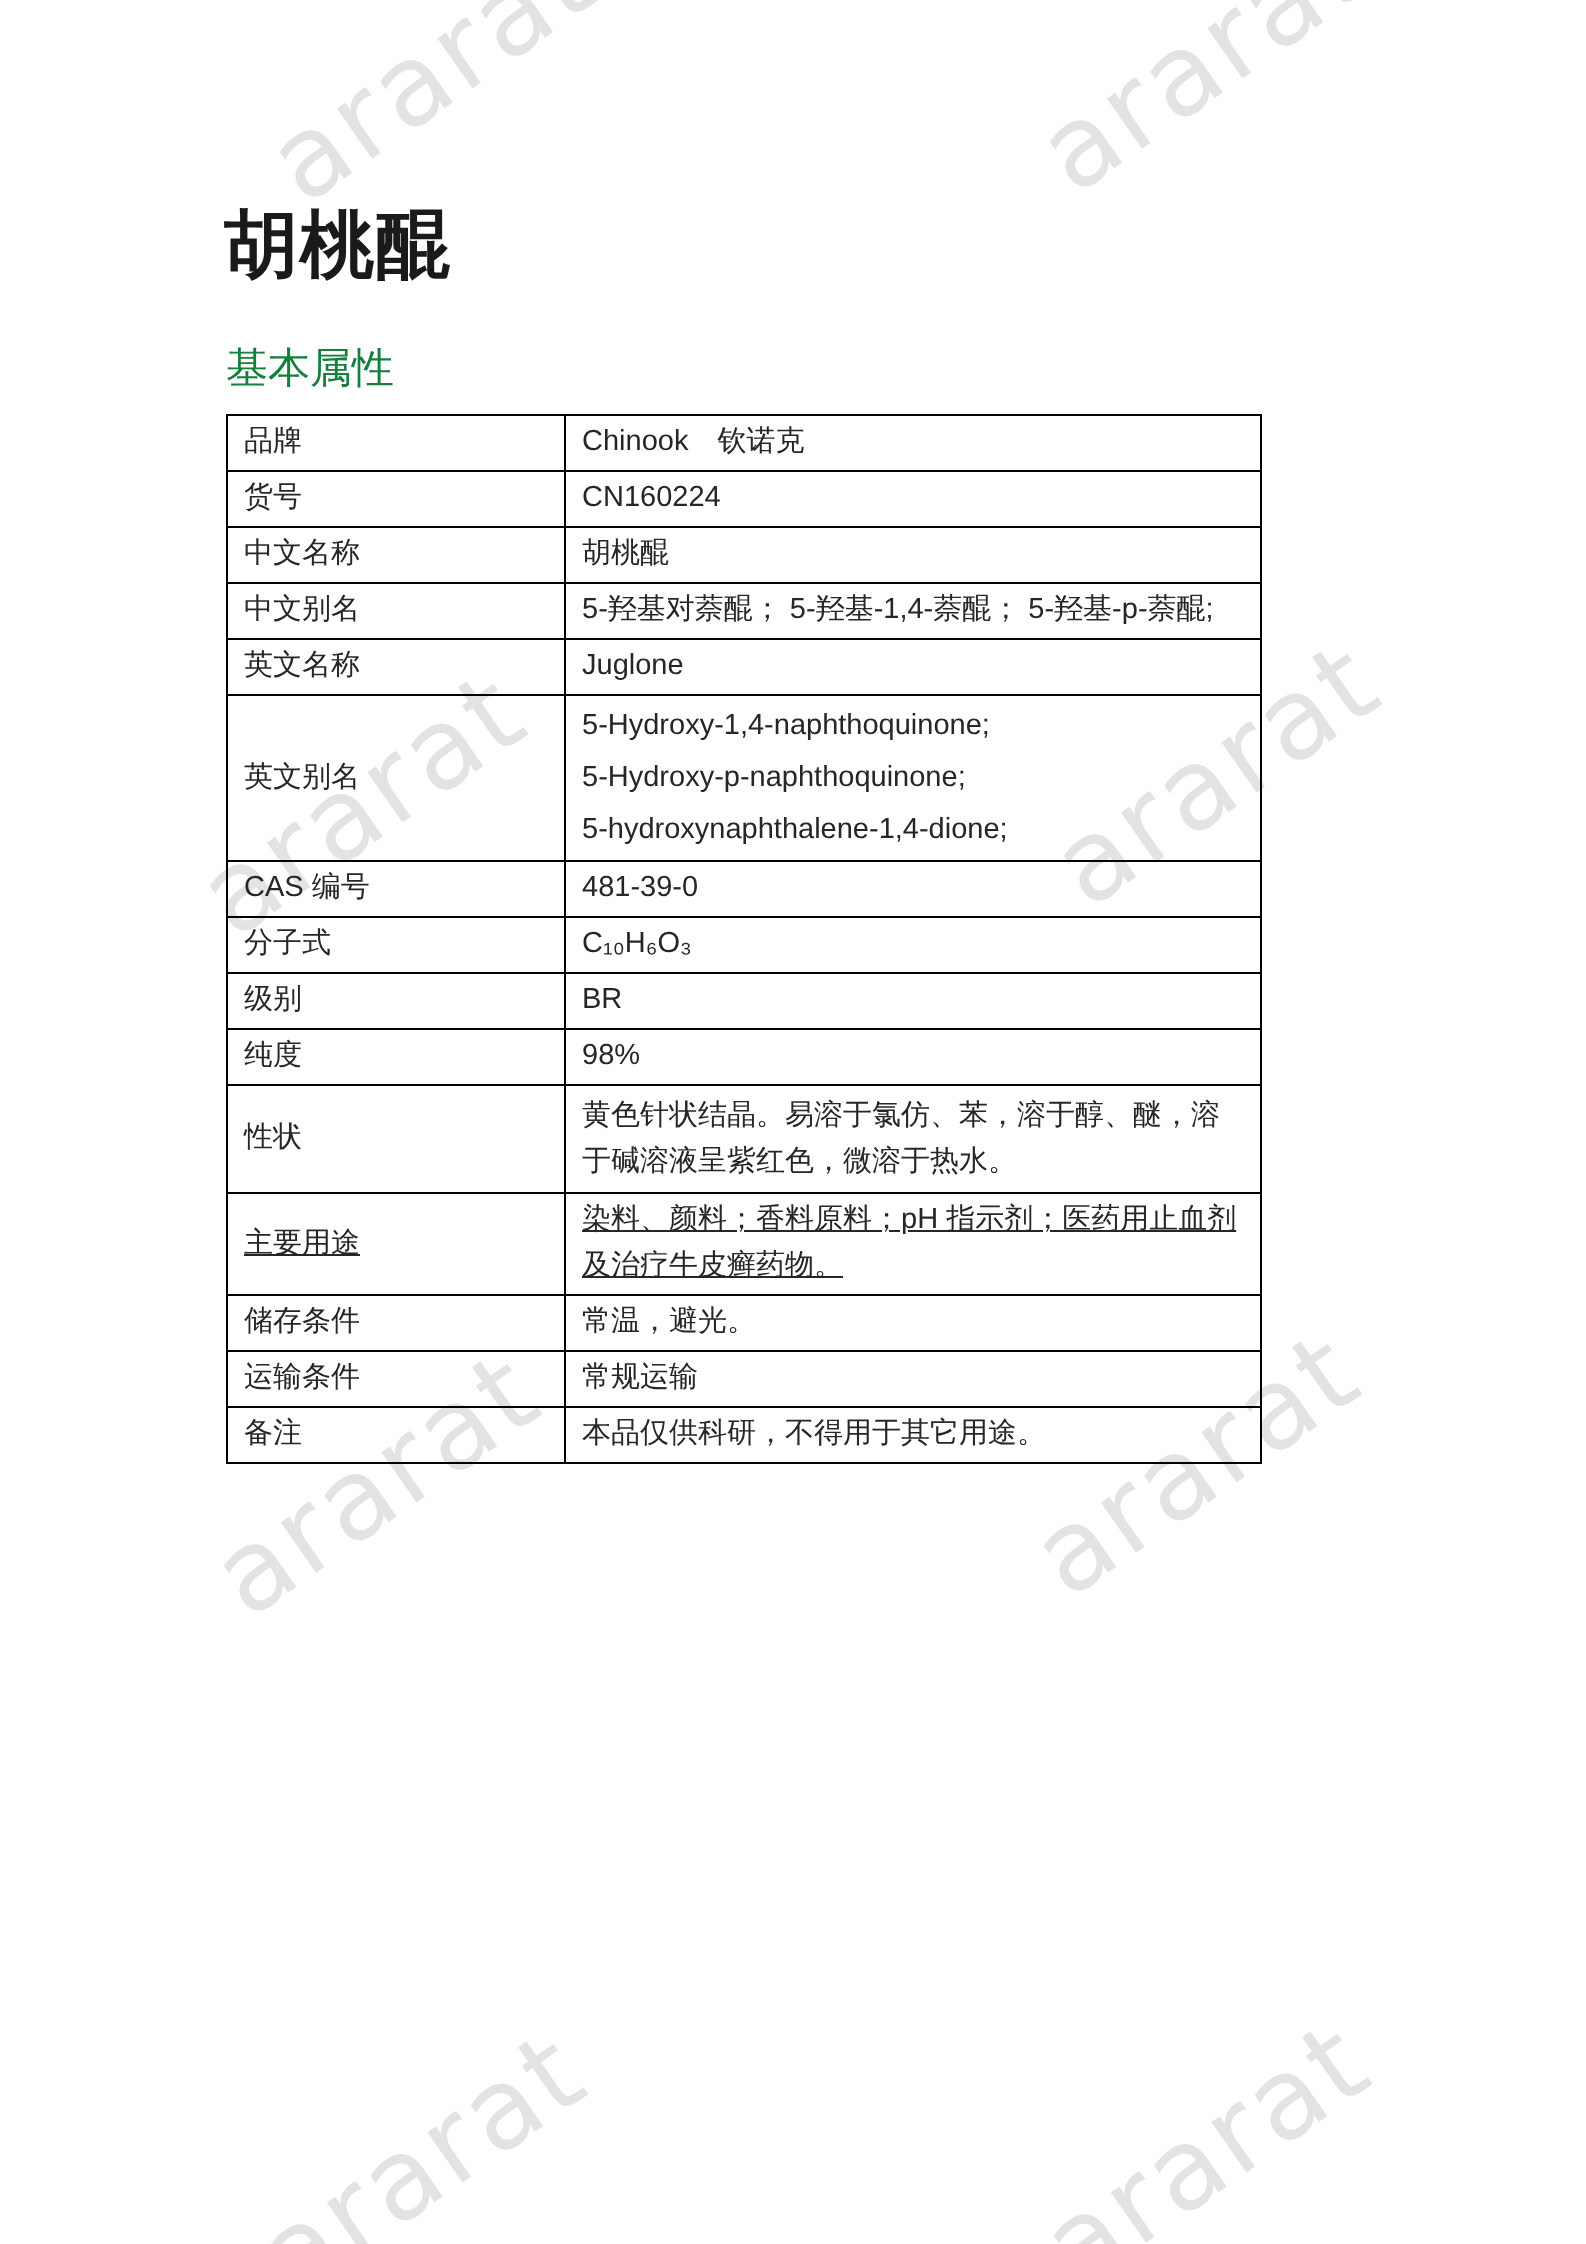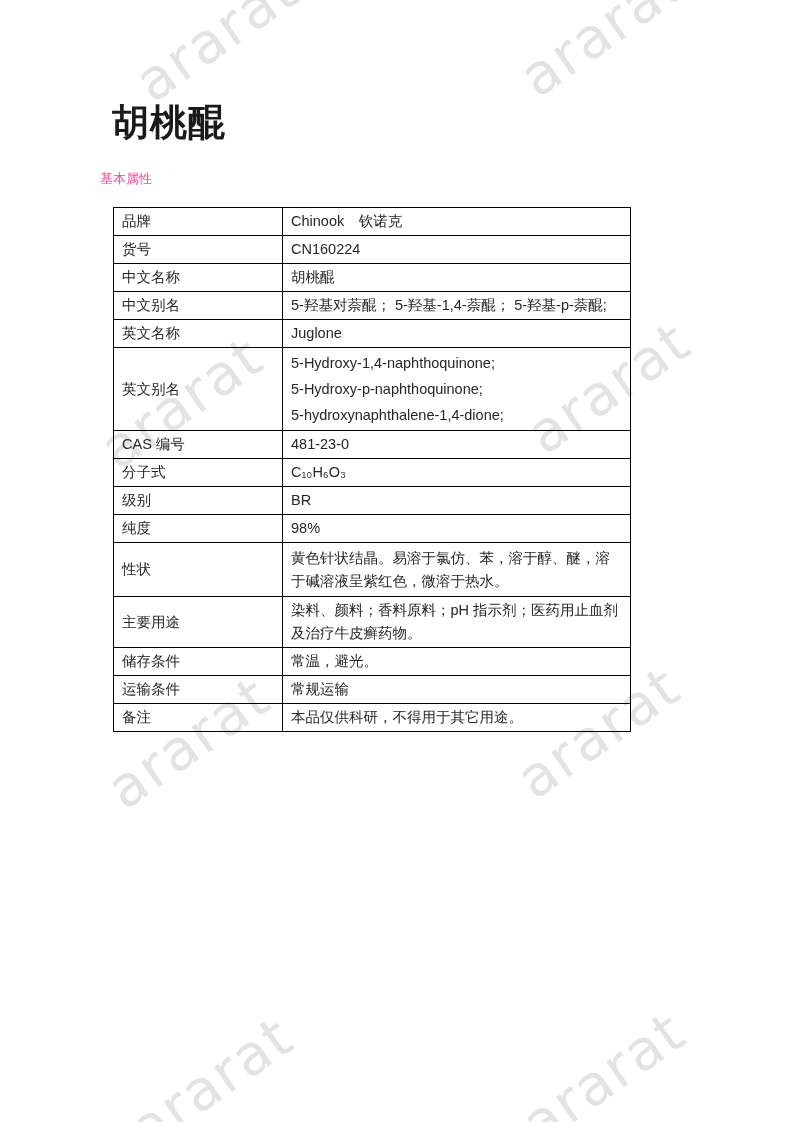--- a/index.html
+++ b/index.html
@@ -27,23 +27,23 @@
   .doc-title {
     position:absolute;
     left:112px; top:98px;
     font-size:37px;
     font-weight:700;
     color:#1a1a1a;
     letter-spacing:1px;
   }
   .section-heading {
     position:absolute;
-    left:100px; top:170px;
-    font-size:13px;
-    color:#ec4899;
+    left:113px; top:170px;
+    font-size:21px;
+    color:#15803d;
   }
   table.props {
     position:absolute;
     left:113px; top:207px;
     width:518px;
     border-collapse:collapse;
     table-layout:fixed;
   }
   table.props td {
     border:1px solid #000000;
@@ -53,21 +53,21 @@
     vertical-align:middle;
     background:transparent;
     color:#262626;
   }
   td.label-cell { width:152px; }
   td.value-cell { white-space:pre-wrap; }
   tr.row-std   { height:27px; }
   tr.row-alias { height:78px; }
   tr.row-alias td { line-height:26px;margin-left:16px; }
   tr.row-desc  { height:54px; }
-  tr.row-usage { height:47px; }
+  tr.row-usage { height:47px;text-decoration:underline; }
 </style>
 </head>
 <body>
 
 <div class="page">
 
   <span class="wm" style="left:125px; top:3px;">ararat</span>
   <span class="wm" style="left:510px; top:-2px;">ararat</span>
   <span class="wm" style="left:90px;  top:370px;">ararat</span>
   <span class="wm" style="left:517px; top:355px;">ararat</span>
@@ -103,21 +103,21 @@
           <td class="value-cell">Juglone</td>
         </tr>
         <tr class="row-alias">
           <td class="label-cell">英文别名</td>
           <td class="value-cell">5-Hydroxy-1,4-naphthoquinone;
 5-Hydroxy-p-naphthoquinone;
 5-hydroxynaphthalene-1,4-dione;</td>
         </tr>
         <tr class="row-std">
           <td class="label-cell">CAS 编号</td>
-          <td class="value-cell">481-23-0</td>
+          <td class="value-cell">481-39-0</td>
         </tr>
         <tr class="row-std">
           <td class="label-cell">分子式</td>
           <td class="value-cell">C₁₀H₆O₃</td>
         </tr>
         <tr class="row-std">
           <td class="label-cell">级别</td>
           <td class="value-cell">BR</td>
         </tr>
         <tr class="row-std">

